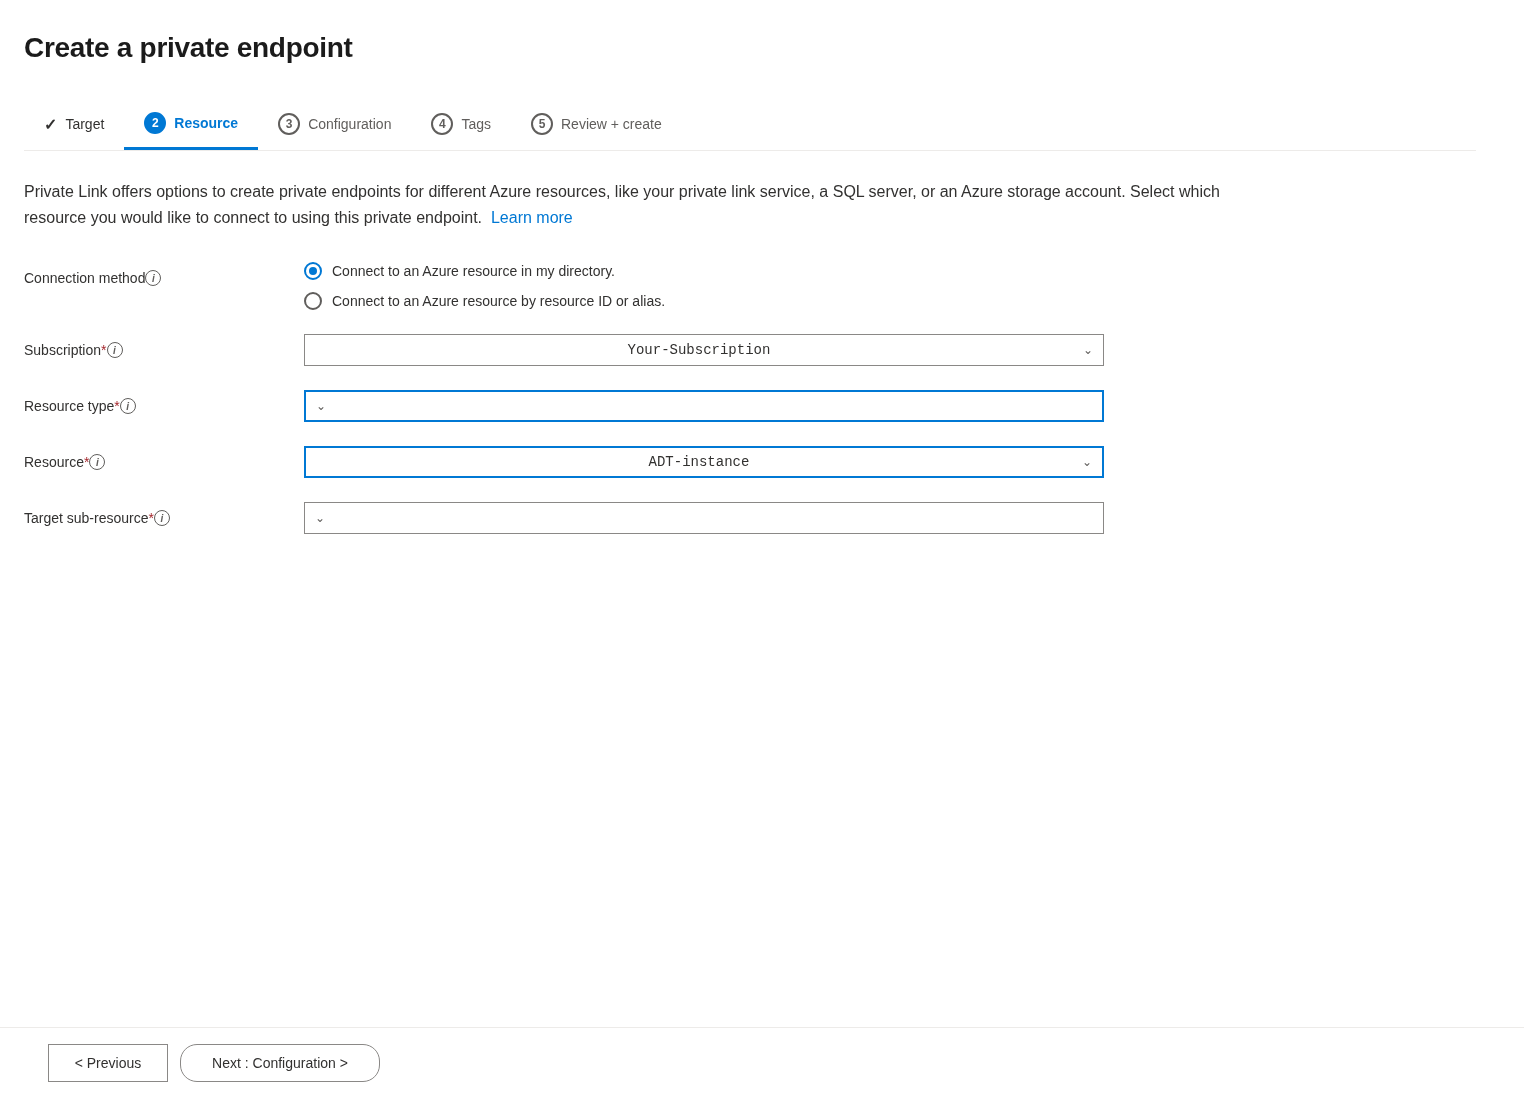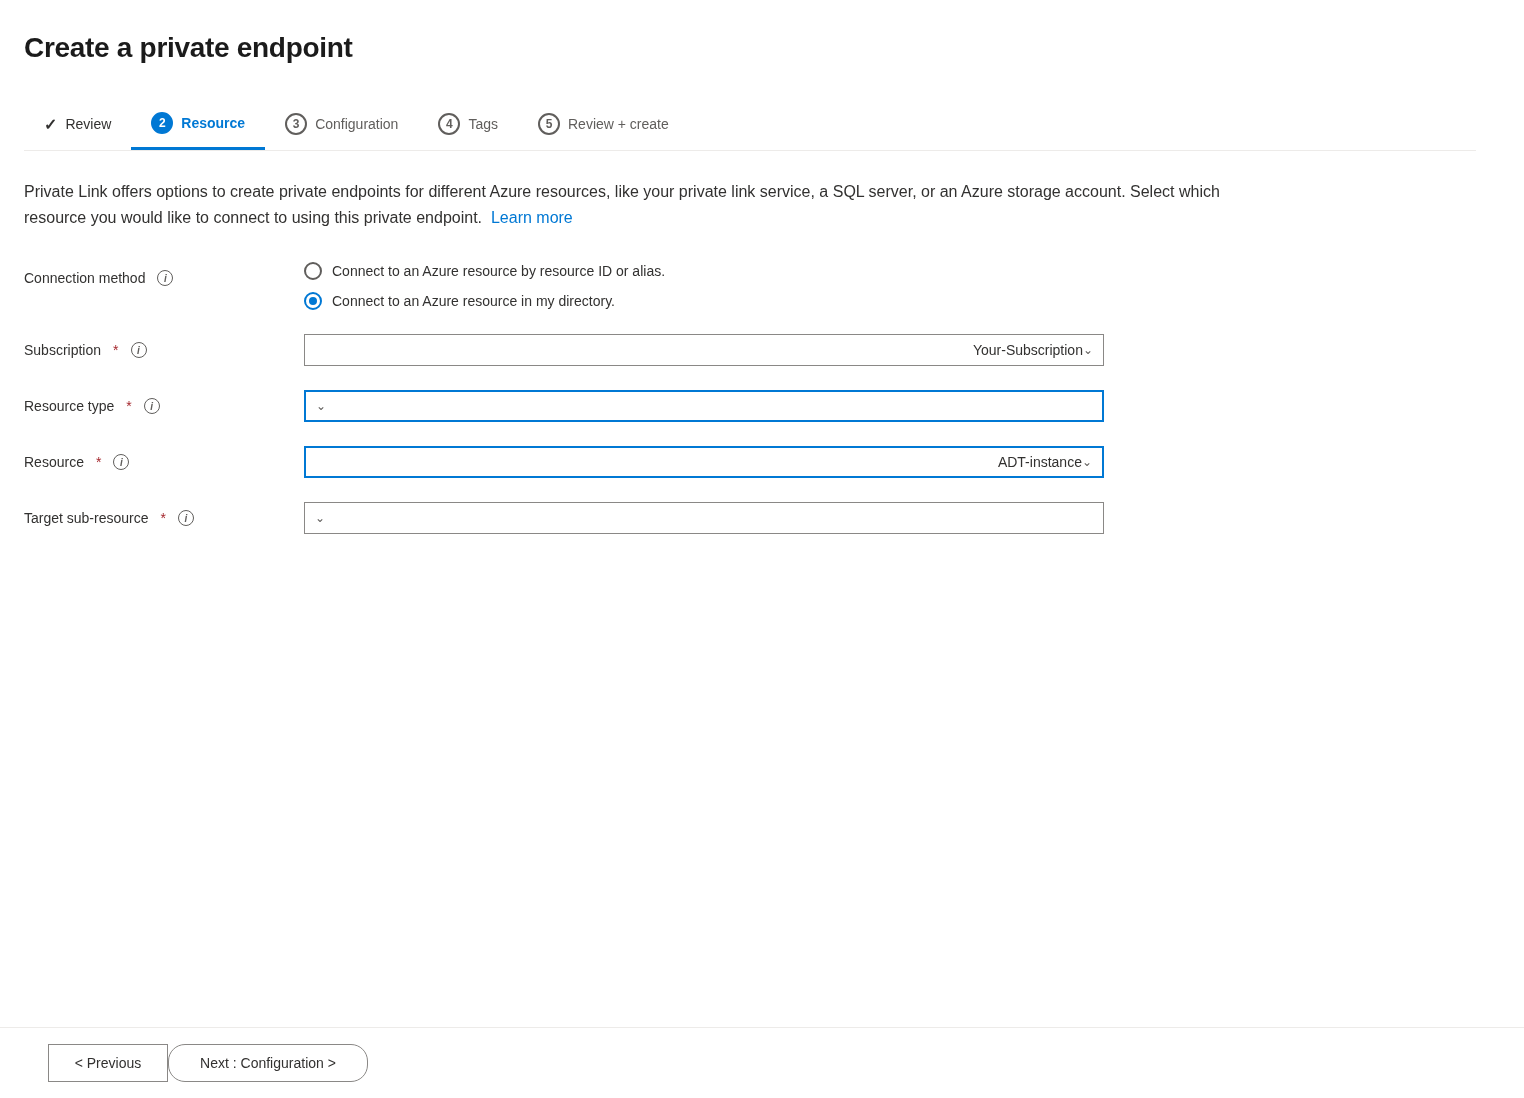--- a/index.html
+++ b/index.html
@@ -125,21 +125,21 @@
     }
 
     .form-label {
       width: 280px;
       min-width: 280px;
       font-size: 14px;
       color: #323130;
       padding-top: 8px;
       display: flex;
       align-items: center;
-      gap: 12px;
+      gap: 0;
     }
 
     .required-star {
       color: #a4262c;
       font-size: 14px;
     }
 
     .info-icon {
       display: inline-flex;
       align-items: center;
@@ -217,40 +217,41 @@
       color: #323130;
     }
 
     .dropdown.focused {
       border: 2px solid #0078d4;
       outline: none;
     }
 
     .dropdown-text {
       flex: 1;
-      text-align: right;
+      text-align: center;
+      font-family: Liberation Mono, monospace;
     }
 
     .dropdown-chevron {
       font-size: 12px;
       color: #605e5c;
       flex-shrink: 0;
     }
 
     
     .bottom-bar {
       position: fixed;
       bottom: 0;
       left: 0;
       right: 0;
       background: #ffffff;
       border-top: 1px solid #edebe9;
       padding: 16px 48px;
       display: flex;
-      gap: 0;
+      gap: 12px;
       align-items: flex-start;
     }
 
     .btn {
       height: 38px;
       padding: 0 20px;
       font-size: 14px;
       font-weight: 400;
       cursor: pointer;
       display: flex;
@@ -274,21 +275,21 @@
 <body>
 
 <div class="page-container">
 
   <h1 class="page-title">Create a private endpoint</h1>
 
   <div class="wizard-steps">
 
     <div class="step completed">
       <span class="step-check">✓</span>
-      <span>Review</span>
+      <span>Target</span>
     </div>
 
     <div class="step active">
       <div class="step-circle">
         <span>2</span>
       </div>
       <span>Resource</span>
     </div>
 
     <div class="step">
@@ -322,26 +323,26 @@
   <div class="form-section">
 
     <div class="form-row">
       <div class="form-label">
         <span>Connection method</span>
         <span class="info-icon">i</span>
       </div>
       <div class="form-control-wrapper">
         <div class="radio-group">
           <div class="radio-option">
+            <div class="radio-input selected"></div>
+            <span class="radio-label">Connect to an Azure resource in my directory.</span>
+          </div>
+          <div class="radio-option">
             <div class="radio-input"></div>
             <span class="radio-label">Connect to an Azure resource by resource ID or alias.</span>
-          </div>
-          <div class="radio-option">
-            <div class="radio-input selected"></div>
-            <span class="radio-label">Connect to an Azure resource in my directory.</span>
           </div>
         </div>
       </div>
     </div>
 
     <div class="form-row">
       <div class="form-label">
         <span>Subscription</span>
         <span class="required-star">*</span>
         <span class="info-icon">i</span>

